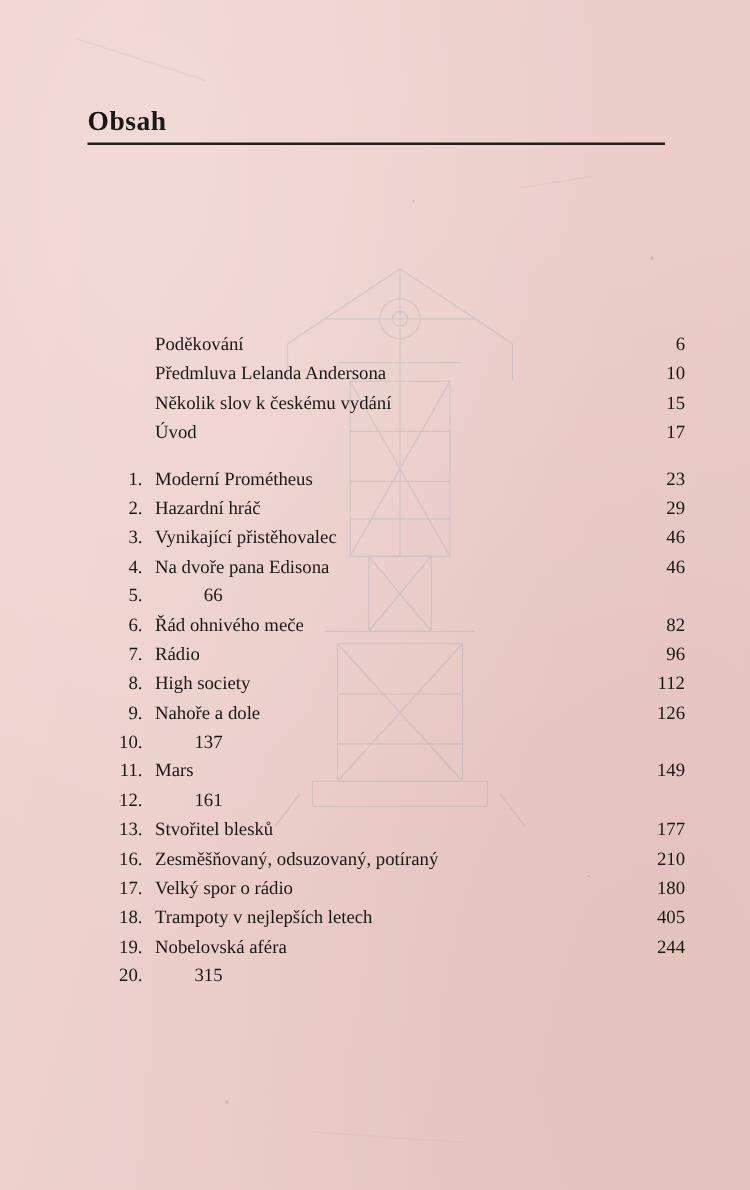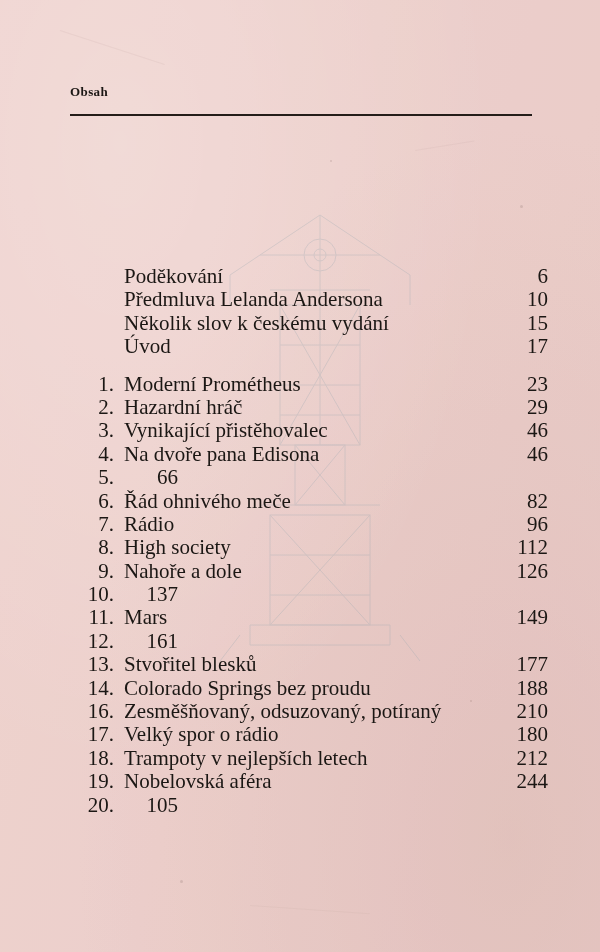--- a/index.html
+++ b/index.html
@@ -54,39 +54,39 @@
     inset: 0;
   }
   .header {
     position: absolute;
     left: 70px;
     top: 84px;
     width: 462px;
   }
   .header-title {
     font-weight: bold;
-    font-size: 13px;
+    font-size: 22px;
     letter-spacing: 0.4px;
-    padding-bottom: 14px;
+    padding-bottom: 4px;
   }
   .header-rule {
     height: 1.6px;
     background: #241d19;
     width: 462px;
   }
   .toc {
     position: absolute;
     left: 70px;
     top: 265px;
     width: 478px;
   }
   .toc-row {
     display: flex;
     align-items: baseline;
-    font-size: 21px;
+    font-size: 15px;
     line-height: 23.4px;
     height: 23.4px;
   }
   .toc-num {
     width: 44px;
     text-align: right;
     padding-right: 10px;
     flex: none;
   }
   .toc-label {
@@ -228,44 +228,39 @@
       <div class="toc-row">
         <span class="toc-num">12.</span>
         <span class="toc-page">161</span>
       </div>
       <div class="toc-row">
         <span class="toc-num">13.</span>
         <span class="toc-label">Stvořitel blesků</span>
         <span class="toc-page">177</span>
       </div>
       <div class="toc-row">
-        <span class="toc-num">14.</span>
-        <span class="toc-label">Colorado Springs bez proudu</span>
-        <span class="toc-page">188</span>
-      </div>
-      <div class="toc-row">
         <span class="toc-num">16.</span>
         <span class="toc-label">Zesměšňovaný, odsuzovaný, potíraný</span>
         <span class="toc-page">210</span>
       </div>
       <div class="toc-row">
         <span class="toc-num">17.</span>
         <span class="toc-label">Velký spor o rádio</span>
         <span class="toc-page">180</span>
       </div>
       <div class="toc-row">
         <span class="toc-num">18.</span>
         <span class="toc-label">Trampoty v nejlepších letech</span>
-        <span class="toc-page">212</span>
+        <span class="toc-page">405</span>
       </div>
       <div class="toc-row">
         <span class="toc-num">19.</span>
         <span class="toc-label">Nobelovská aféra</span>
         <span class="toc-page">244</span>
       </div>
       <div class="toc-row">
         <span class="toc-num">20.</span>
-        <span class="toc-page">105</span>
+        <span class="toc-page">315</span>
       </div>
     </div>
 
   </div>
 </div>
 
 </body></html>

